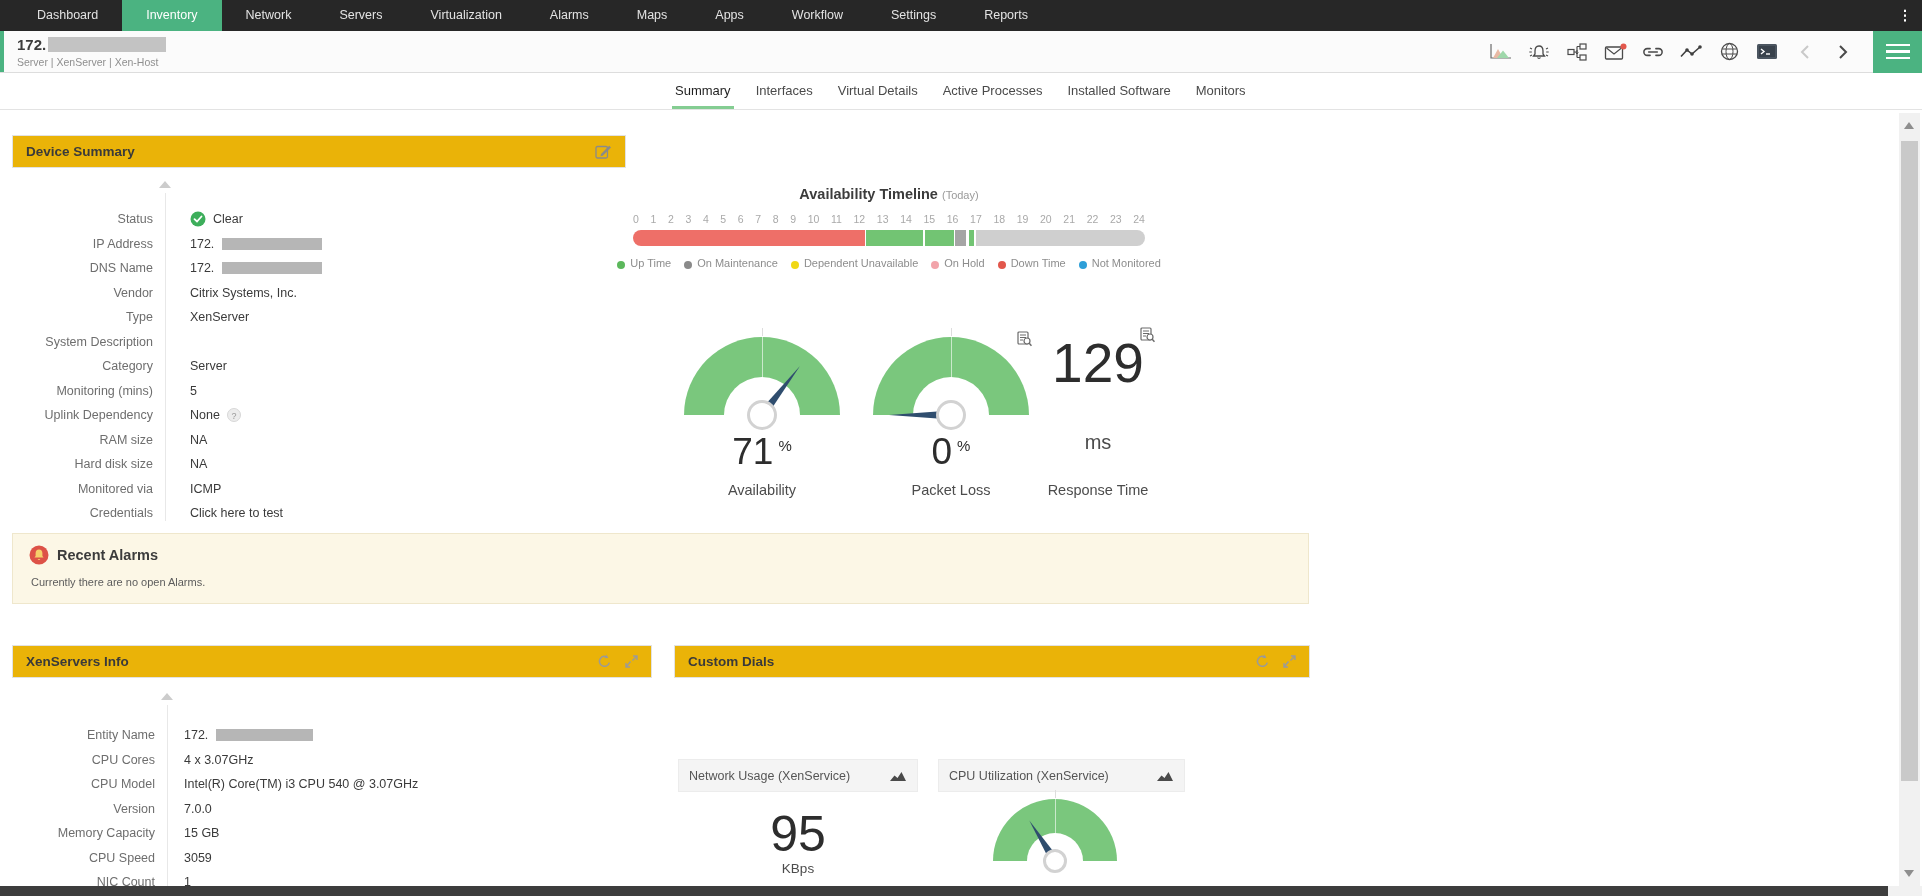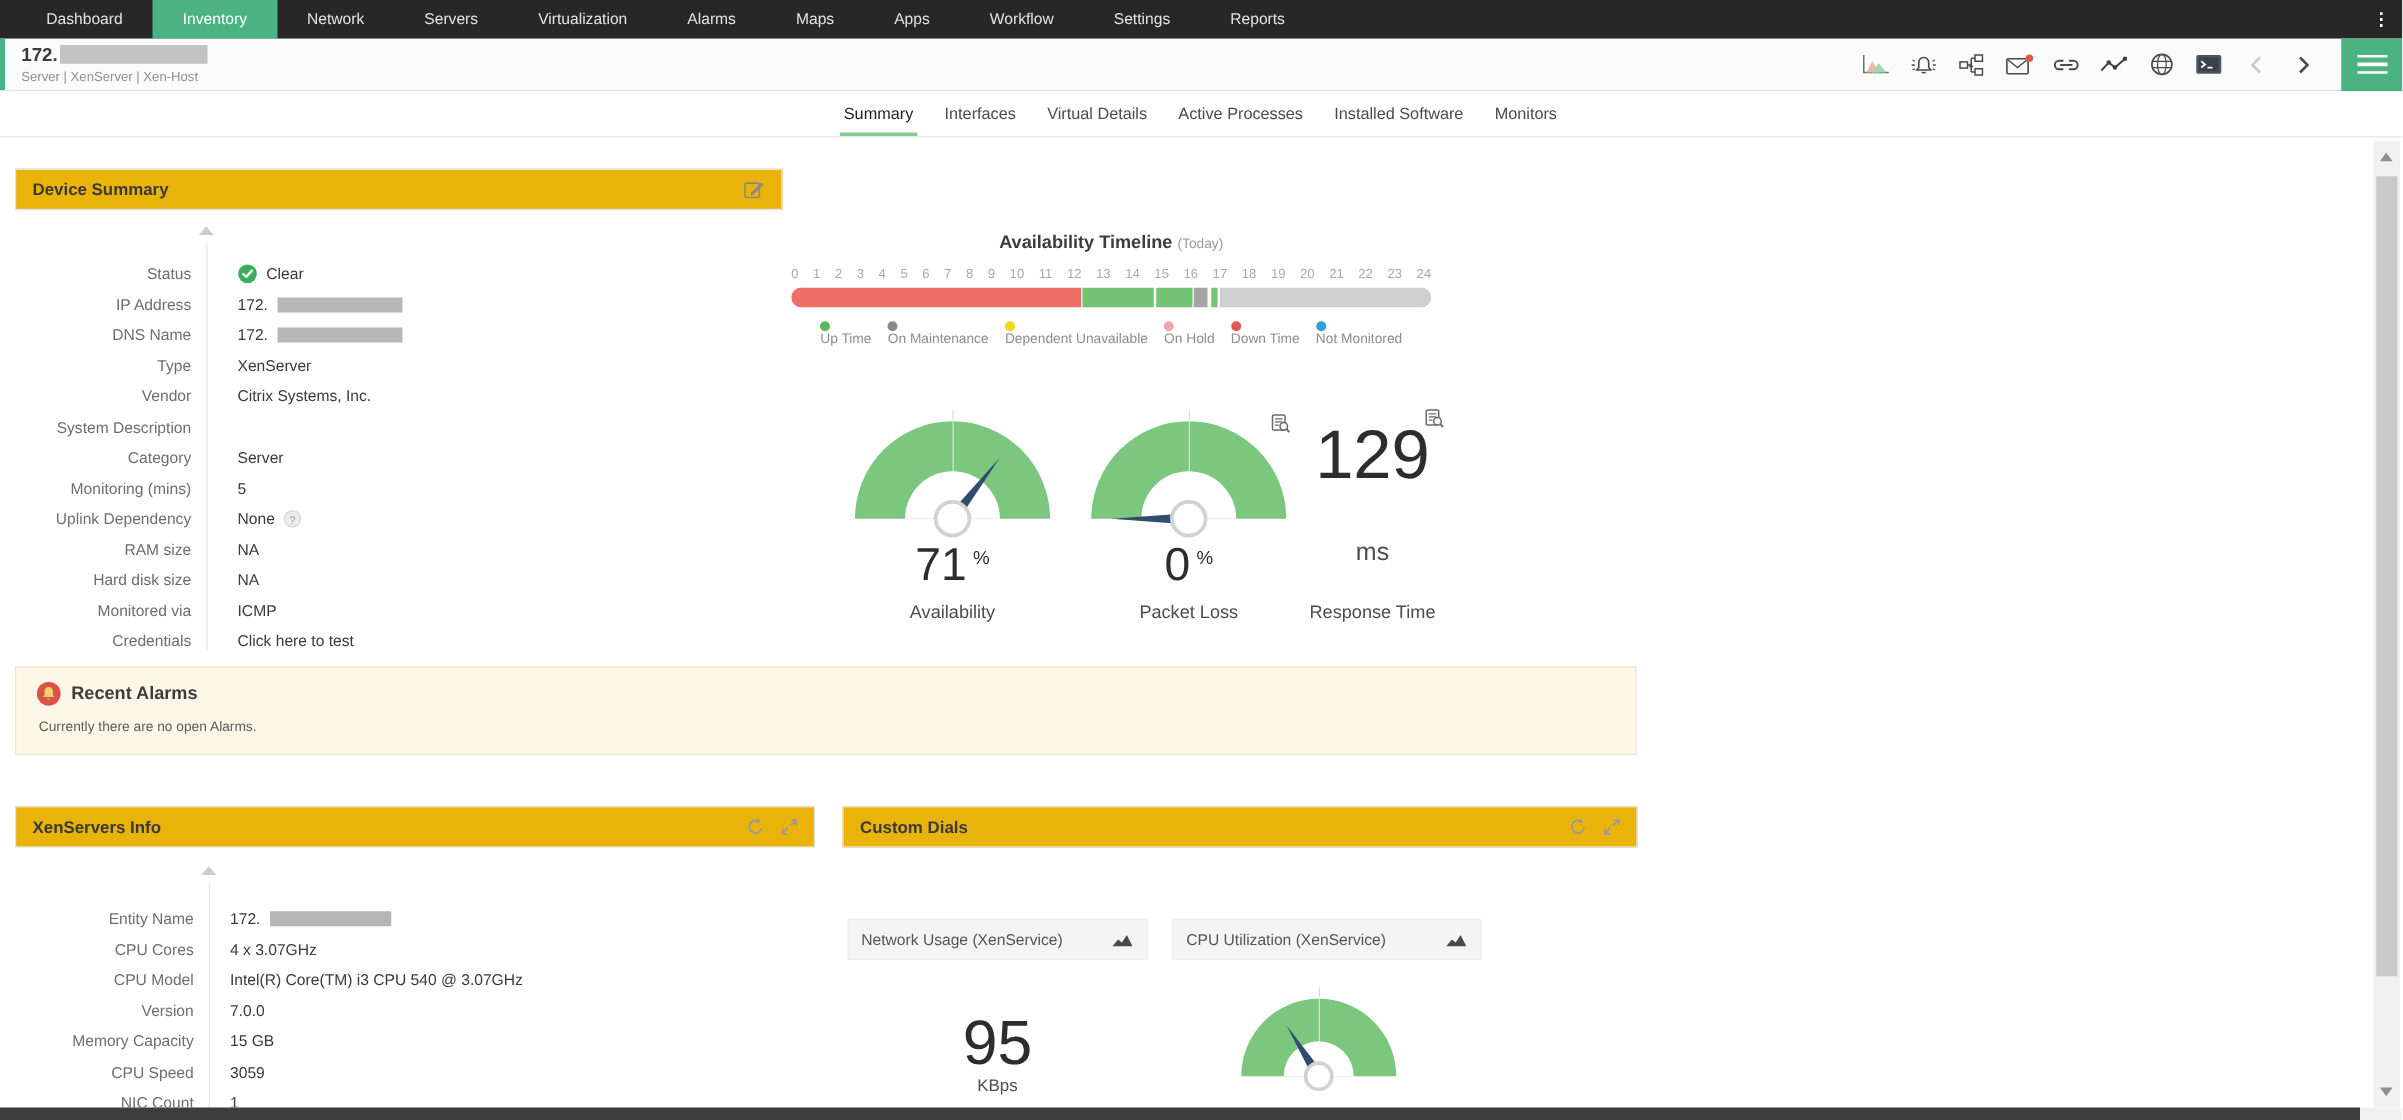--- a/index.html
+++ b/index.html
@@ -53,21 +53,21 @@
 
   
   #timeline { position:absolute; left:633px; top:186px; width:512px; }
   .tl-title { text-align:center; font-size:14.5px; color:#3c3c3c; font-weight:bold; }
   .tl-title .period { font-size:11px; color:#9a9a9a; font-weight:normal; }
   .tl-hours { display:flex; justify-content:space-between; margin-top:11px; font-size:10.5px; color:#a9a9a9; }
   .tl-bar { position:relative; height:16px; margin-top:5px; border-radius:8px; overflow:hidden; background:#fff; }
   .tl-seg { position:absolute; top:0; bottom:0; }
   .tl-legend { display:flex; justify-content:center; gap:13px; margin-top:11px; font-size:11px; color:#8d8d8d; align-items:center; white-space:nowrap; }
   .dot { width:8px; height:8px; border-radius:50%; display:inline-block; margin-right:5px; }
-  .tl-legend .leg { display:flex; align-items:flex-start;flex-direction:column; }
+  .tl-legend .leg { display:flex; align-items:flex-end; }
 
   
   .gauge-wrap { position:absolute; width:156px; top:329px; height:185px; }
   #g1 { left:684px; } #g2 { left:873px; }
   .dial { position:absolute; }
   .gauge-wrap .dial { top:8px; left:0; }
   .arc { position:absolute; left:0; top:0; }
   .arc-hole { position:absolute; bottom:0; background:#fff; }
   .dial-tick { position:absolute; top:0; bottom:0; width:1px; background:rgba(255,255,255,.6); }
   .dial-tick-top { position:absolute; top:-9px; height:8px; width:1px; background:#dddddd; }
@@ -97,21 +97,21 @@
   #xs-rows .field-label { width:143px; }
   #xs-rows .field-value { margin-left:29px; }
   #xs-rows .redact { width:97px; }
 
   
   #custom-dials { position:absolute; left:674px; top:645px; width:636px; }
   .cd-body { position:relative; height:208px; }
   .dial-card { position:absolute; top:57px; }
   #card1 { left:4px; width:240px; height:151px; }
   #card2 { left:264px; width:247px; height:119px; }
-  .card-head { height:33px; background:#f4f4f4; border:1px solid #ececec; display:flex; align-items:center; justify-content:space-between; padding:0 10px; box-sizing:border-box; font-size:12.5px; color:#555; }
+  .card-head { height:33px; background:#f4f4f4; border:1px solid #ececec; display:flex; align-items:center; justify-content:space-between; padding:0 10px; box-sizing:border-box; font-size:12.5px; color:#555;margin-top:24px; }
   .card-chart { cursor:pointer; display:flex; align-items:center; }
   .card-value-num { position:absolute; top:70px; width:100%; text-align:center; font-size:50px; color:#2d2d2d; }
   .card-value-unit { position:absolute; top:126px; width:100%; text-align:center; font-size:13.5px; color:#4c4c4c; }
   #card2 .dial { left:55px; top:64px; }
   .card-gauge-value { position:absolute; top:152px; width:100%; text-align:center; font-size:17px; font-weight:bold; color:#2d2d2d; }
   .card-gauge-value .u { font-size:11px; font-weight:normal; color:#555; margin-left:2px; }
 
   
   #vscroll { position:absolute; right:2px; top:113px; width:21px; height:773px; background:#f1f1f1; }
   .vs-up { position:absolute; top:9px; left:5px; width:0; height:0; border-left:5.5px solid transparent; border-right:5.5px solid transparent; border-bottom:7px solid #8e8e8e; cursor:pointer; }
@@ -272,26 +272,26 @@
             </div>
           </div>
           <div class="field-row">
             <div class="field-label">DNS Name</div>
             <div class="field-value">
               <span>172.</span>
               <span class="redact"></span>
             </div>
           </div>
           <div class="field-row">
+            <div class="field-label">Vendor</div>
+            <div class="field-value">Citrix Systems, Inc.</div>
+          </div>
+          <div class="field-row">
             <div class="field-label">Type</div>
             <div class="field-value">XenServer</div>
-          </div>
-          <div class="field-row">
-            <div class="field-label">Vendor</div>
-            <div class="field-value">Citrix Systems, Inc.</div>
           </div>
           <div class="field-row">
             <div class="field-label">System Description</div>
             <div class="field-value"></div>
           </div>
           <div class="field-row">
             <div class="field-label">Category</div>
             <div class="field-value">Server</div>
           </div>
           <div class="field-row">

